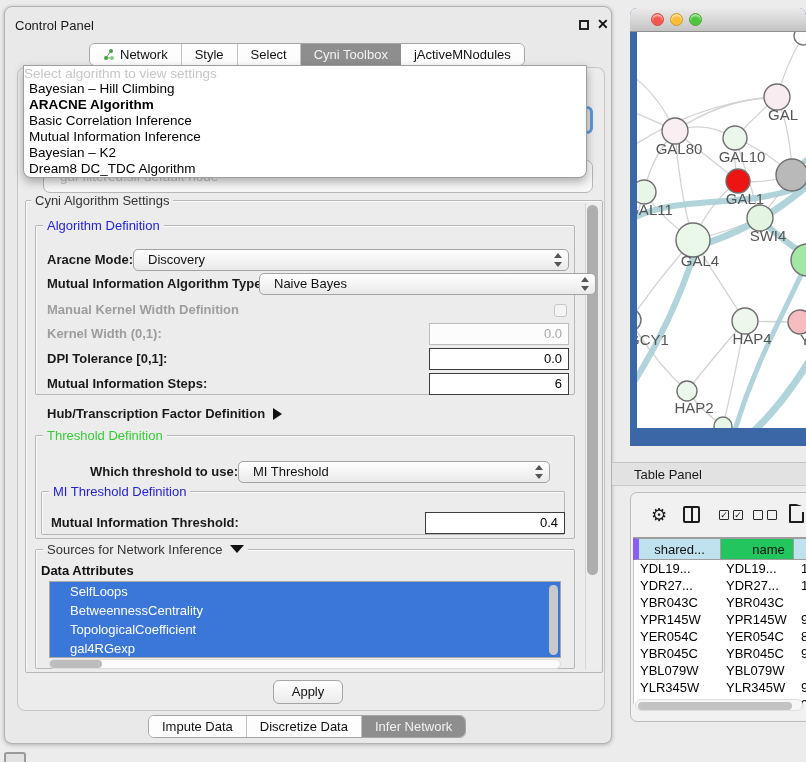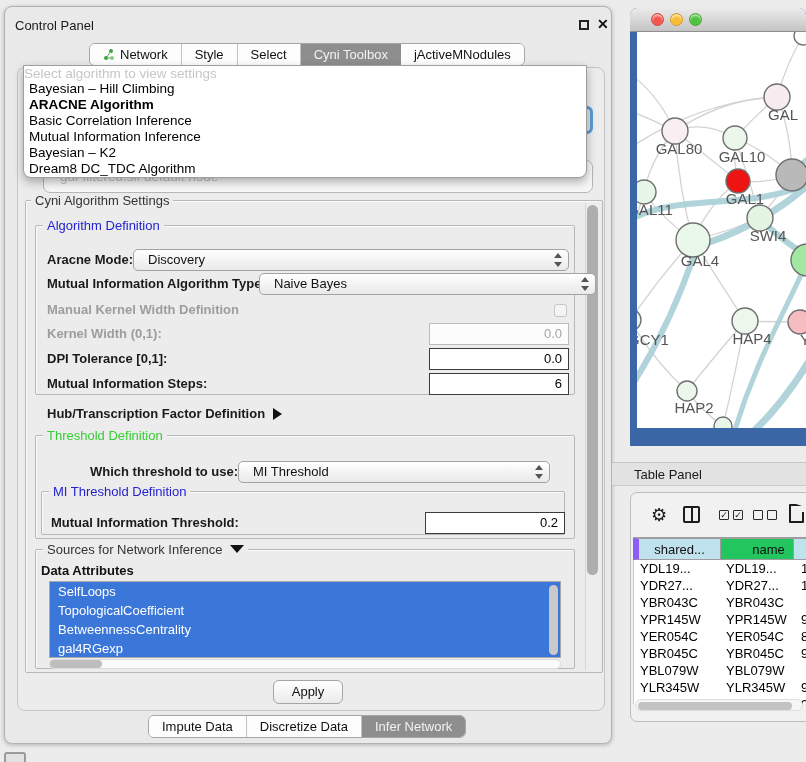--- a/index.html
+++ b/index.html
@@ -74,21 +74,21 @@
 
   #thresh-group{left:30px;top:428px;width:540px;height:104px;}
   #thresh-title{left:38px;top:421px;}
   #mithresh-group{left:36px;top:484px;width:524px;height:44px;}
   #mithresh-title{left:44px;top:477px;}
 
   #sources-group{left:30px;top:542px;width:540px;height:120px;}
   #sources-title{left:38px;top:535px;}
   #attr-label{left:36px;top:556px;font-size:13px;font-weight:bold;color:#111;}
   #attr-list{left:44px;top:574px;width:512px;height:77px;background:#fff;border:1px solid #a9a9a9;overflow:hidden;}
-  .attr-item{height:19px;line-height:19px;padding-left:8px;background:#3b76d9;color:#fff;font-size:13px;white-space:nowrap;}
+  .attr-item{height:19px;line-height:19px;padding-left:20px;background:#3b76d9;color:#fff;font-size:13px;white-space:nowrap;}
   #attr-vscroll{position:absolute;right:2px;top:3px;width:9px;height:70px;background:#c9c9c9;border-radius:5px;}
   #attr-hscroll{left:44px;top:652px;width:512px;height:10px;background:#fbfbfb;border:1px solid #dcdcdc;border-radius:5px;}
   #attr-hthumb{left:0px;top:0px;width:52px;height:8px;background:#bdbdbd;border-radius:4px;}
 
   #apply-btn{left:268px;top:673px;width:70px;height:24px;border:1px solid #a5a5a5;border-radius:6px;
     background:linear-gradient(#ffffff,#ebebeb);font-size:13px;color:#111;text-align:center;line-height:22px;}
 
   #bottom-tabs{left:143px;top:708px;height:23px;display:flex;border:1px solid #a6a6a6;border-radius:6px;background:#fff;overflow:hidden;}
 
   #corner-icon{left:4px;top:752px;width:22px;height:12px;border:2px solid #9a9a9a;border-bottom:none;border-radius:3px 3px 0 0;background:#e2e2e2;}
@@ -229,31 +229,31 @@
 
     <div class="frow-label" style="left:85px;top:454px;">Which threshold to use:</div>
     <div class="combo" style="left:233px;top:454px;width:312px;">
       <span class="cval">MI Threshold</span>
       <span class="arrows"></span>
     </div>
 
     <div class="group" id="mithresh-group"></div>
     <div class="gtitle blue abs" id="mithresh-title">MI Threshold Definition</div>
     <div class="frow-label" style="left:46px;top:505px;">Mutual Information Threshold:</div>
-    <div class="tinput" style="left:420px;top:505px;width:140px;">0.2</div>
+    <div class="tinput" style="left:420px;top:505px;width:140px;">0.4</div>
 
     <div class="group" id="sources-group"></div>
     <div class="gtitle dark abs" id="sources-title">
       <span>Sources for Network Inference</span><span class="tri-down"></span>
     </div>
     <div class="abs" id="attr-label">Data Attributes</div>
     <div class="abs" id="attr-list">
       <div class="attr-item">SelfLoops</div>
+        <div class="attr-item">BetweennessCentrality</div>
         <div class="attr-item">TopologicalCoefficient</div>
-        <div class="attr-item">BetweennessCentrality</div>
         <div class="attr-item">gal4RGexp</div>
         <div id="attr-vscroll"></div>
     </div>
     <div class="abs" id="attr-hscroll">
       <div class="abs" id="attr-hthumb"></div>
     </div>
 
     <div class="abs" id="apply-btn">Apply</div>
 
     <div class="abs" id="bottom-tabs">

